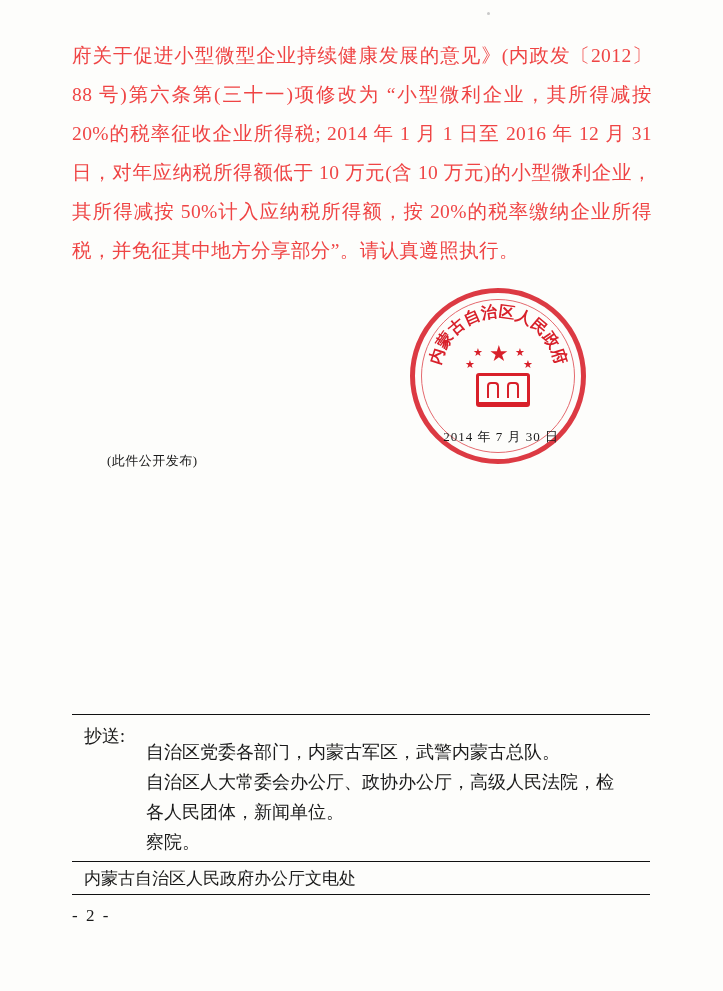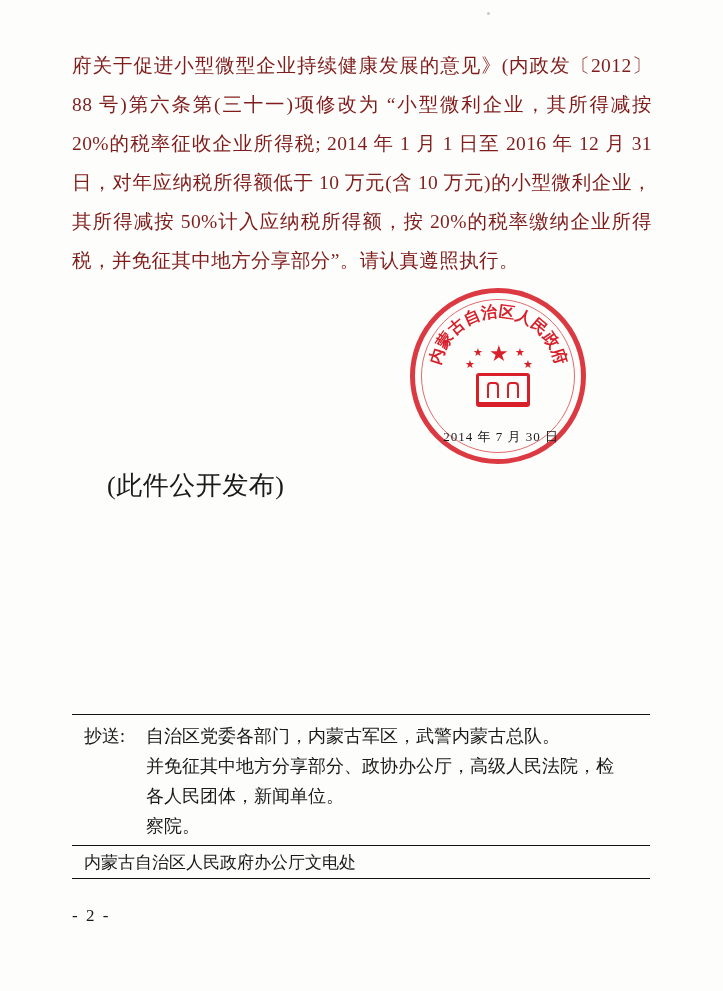--- a/index.html
+++ b/index.html
@@ -18,27 +18,27 @@
   .page {
     position: absolute;
     inset: 0;
     background: #fdfdfb;
   }
 
   
   .body-text {
     position: absolute;
     left: 72px;
-    top: 46px;
+    top: 36px;
     width: 580px;
     font-size: 19.5px;
     line-height: 39px;
     letter-spacing: 0.4px;
     text-align: justify;
-    color: #7f1d1d;
+    color: #ef4444;
   }
   .body-text p {
     margin: 0;
     text-indent: 0;
   }
 
   
   .seal-wrap {
     position: absolute;
     left: 410px;
@@ -141,22 +141,22 @@
     text-align: center;
     font-size: 13px;
     letter-spacing: 1px;
     color: #1a1a1a;
   }
 
   
   .release-note {
     position: absolute;
     left: 107px;
-    top: 468px;
-    font-size: 26px;
+    top: 452px;
+    font-size: 13px;
     letter-spacing: 0.5px;
   }
 
   
   .footer-block {
     position: absolute;
     left: 72px;
     top: 714px;
     width: 578px;
   }
@@ -176,20 +176,21 @@
     align-items: flex-start;
   }
   .dist-label {
     width: 74px;
     flex: none;
     padding-left: 12px;
     box-sizing: border-box;
   }
   .dist-val {
     flex: 1;
+    margin-top: 16px;
   }
   .dist-indent {
     padding-left: 74px;
   }
   .issuer-row {
     display: flex;
     align-items: baseline;
     font-size: 17px;
     padding: 5px 0 4px 0;
     gap: 25px;
@@ -261,21 +262,21 @@
 
   <div class="release-note">(此件公开发布)</div>
 
   <div class="footer-block">
     <div class="rule"></div>
     <div class="dist">
       <div class="dist-row">
         <div class="dist-label">抄送:</div>
         <div class="dist-val">自治区党委各部门，内蒙古军区，武警内蒙古总队。</div>
       </div>
-      <div class="dist-indent">并免征其中地方分享部分、政协办公厅，高级人民法院，检</div>
+      <div class="dist-indent">自治区人大常委会办公厅、政协办公厅，高级人民法院，检</div>
       <div class="dist-indent">各人民团体，新闻单位。</div>
       <div class="dist-indent">察院。</div>
     </div>
     <div class="rule thin"></div>
     <div class="issuer-row">
       <div class="issuer-name">内蒙古自治区人民政府办公厅文电处</div>
     </div>
     <div class="rule"></div>
   </div>
 

